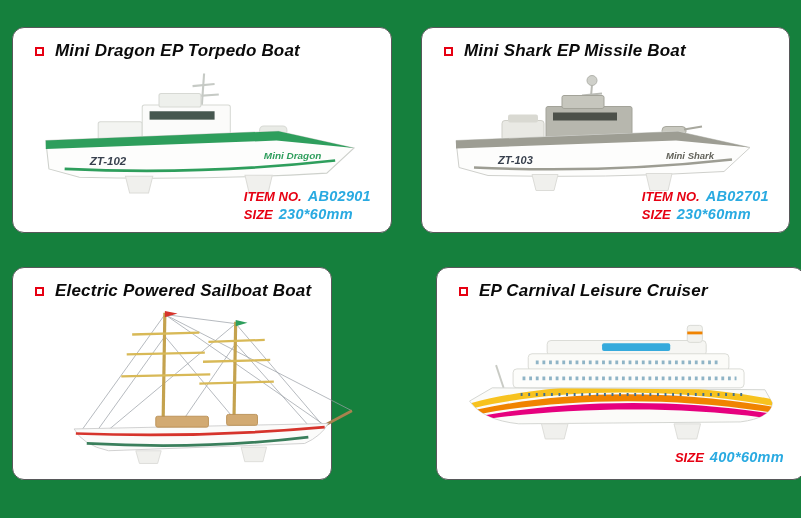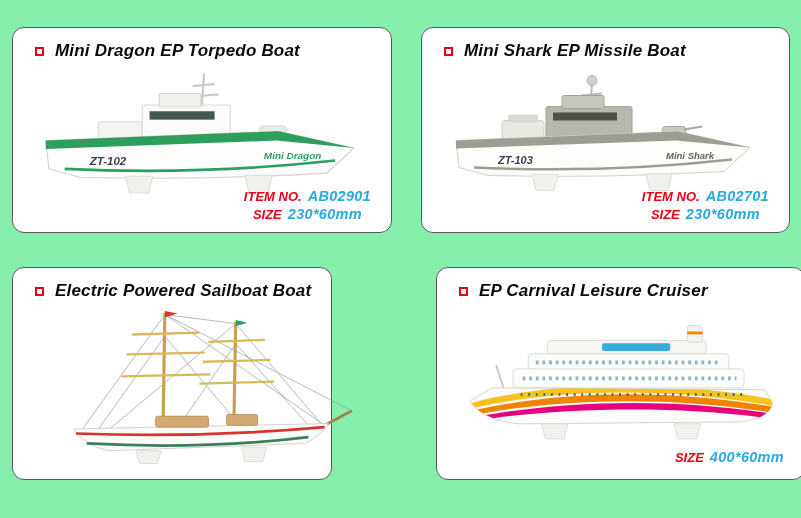--- a/index.html
+++ b/index.html
@@ -3,21 +3,21 @@
 <meta charset="utf-8">
 <style>
   * { box-sizing: border-box; }
   html, body { margin: 0; padding: 0; }
   body {
     width: 801px; height: 518px;
     background: #ffffff;
     font-family: "Liberation Sans", sans-serif;
     position: relative; overflow: hidden;
   }
-  .page { position: absolute; inset: 0; background: #86efac; }
+  .page { position: absolute; inset: 0; background: #15803d; }
   .card {
     position: absolute;
     border: 1.2px solid #57585a;
     border-radius: 12px;
     background: #ffffff;
   }
   .title-row {
     position: absolute; top: 13px; left: 22px;
     display: flex; align-items: center; gap: 11px;
   }
@@ -25,21 +25,21 @@
     width: 9px; height: 9px;
     border: 2.6px solid #e60012;
     background: #ffffff; flex: 0 0 auto;
   }
   .title {
     font-size: 17px; font-weight: bold; font-style: italic;
     color: #0a0a0a; letter-spacing: 0.2px; white-space: nowrap;
   }
   .boat { position: absolute; }
   .boat svg { display: block; width: 100%; height: 100%; }
-  .info { position: absolute; right: 20px; text-align: center; }
+  .info { position: absolute; right: 20px; text-align: left; }
   .info-line { line-height: 17px; white-space: nowrap; }
   .lbl {
     font-size: 13px; font-weight: bold; font-style: italic;
     color: #e60012; margin-right: 6px;
   }
   .val {
     font-size: 14.5px; font-weight: bold; font-style: italic;
     color: #29aae1; letter-spacing: 0.3px;
   }
   svg text { font-family: "Liberation Sans", sans-serif; }

